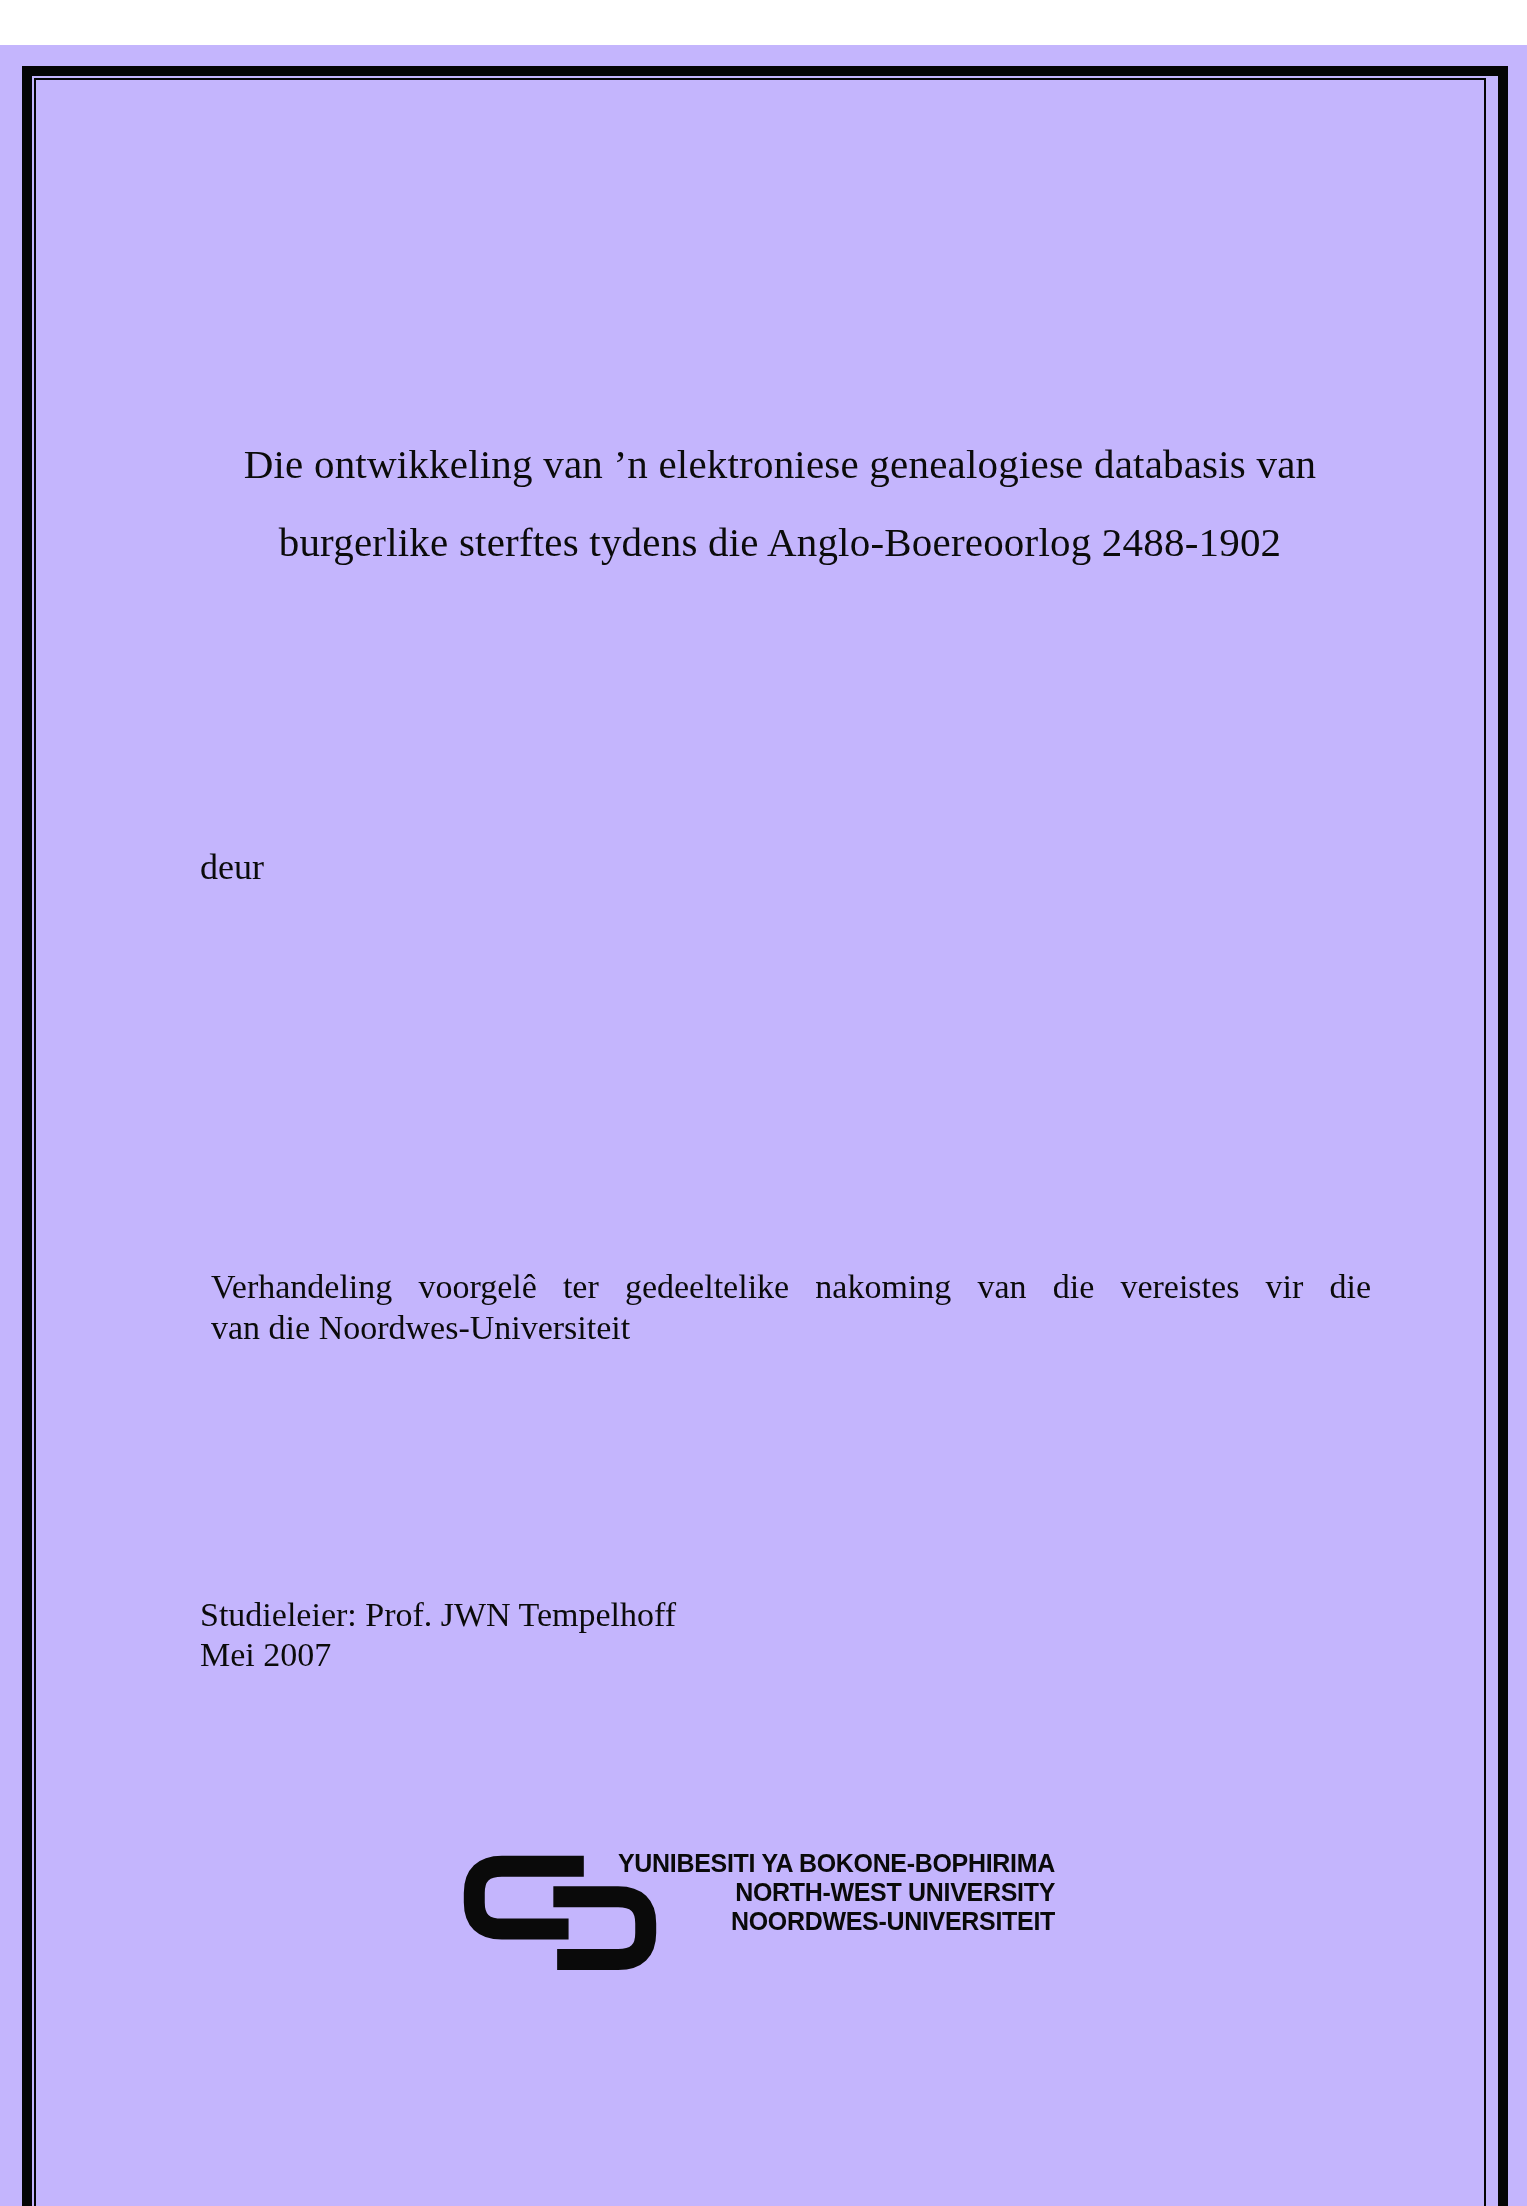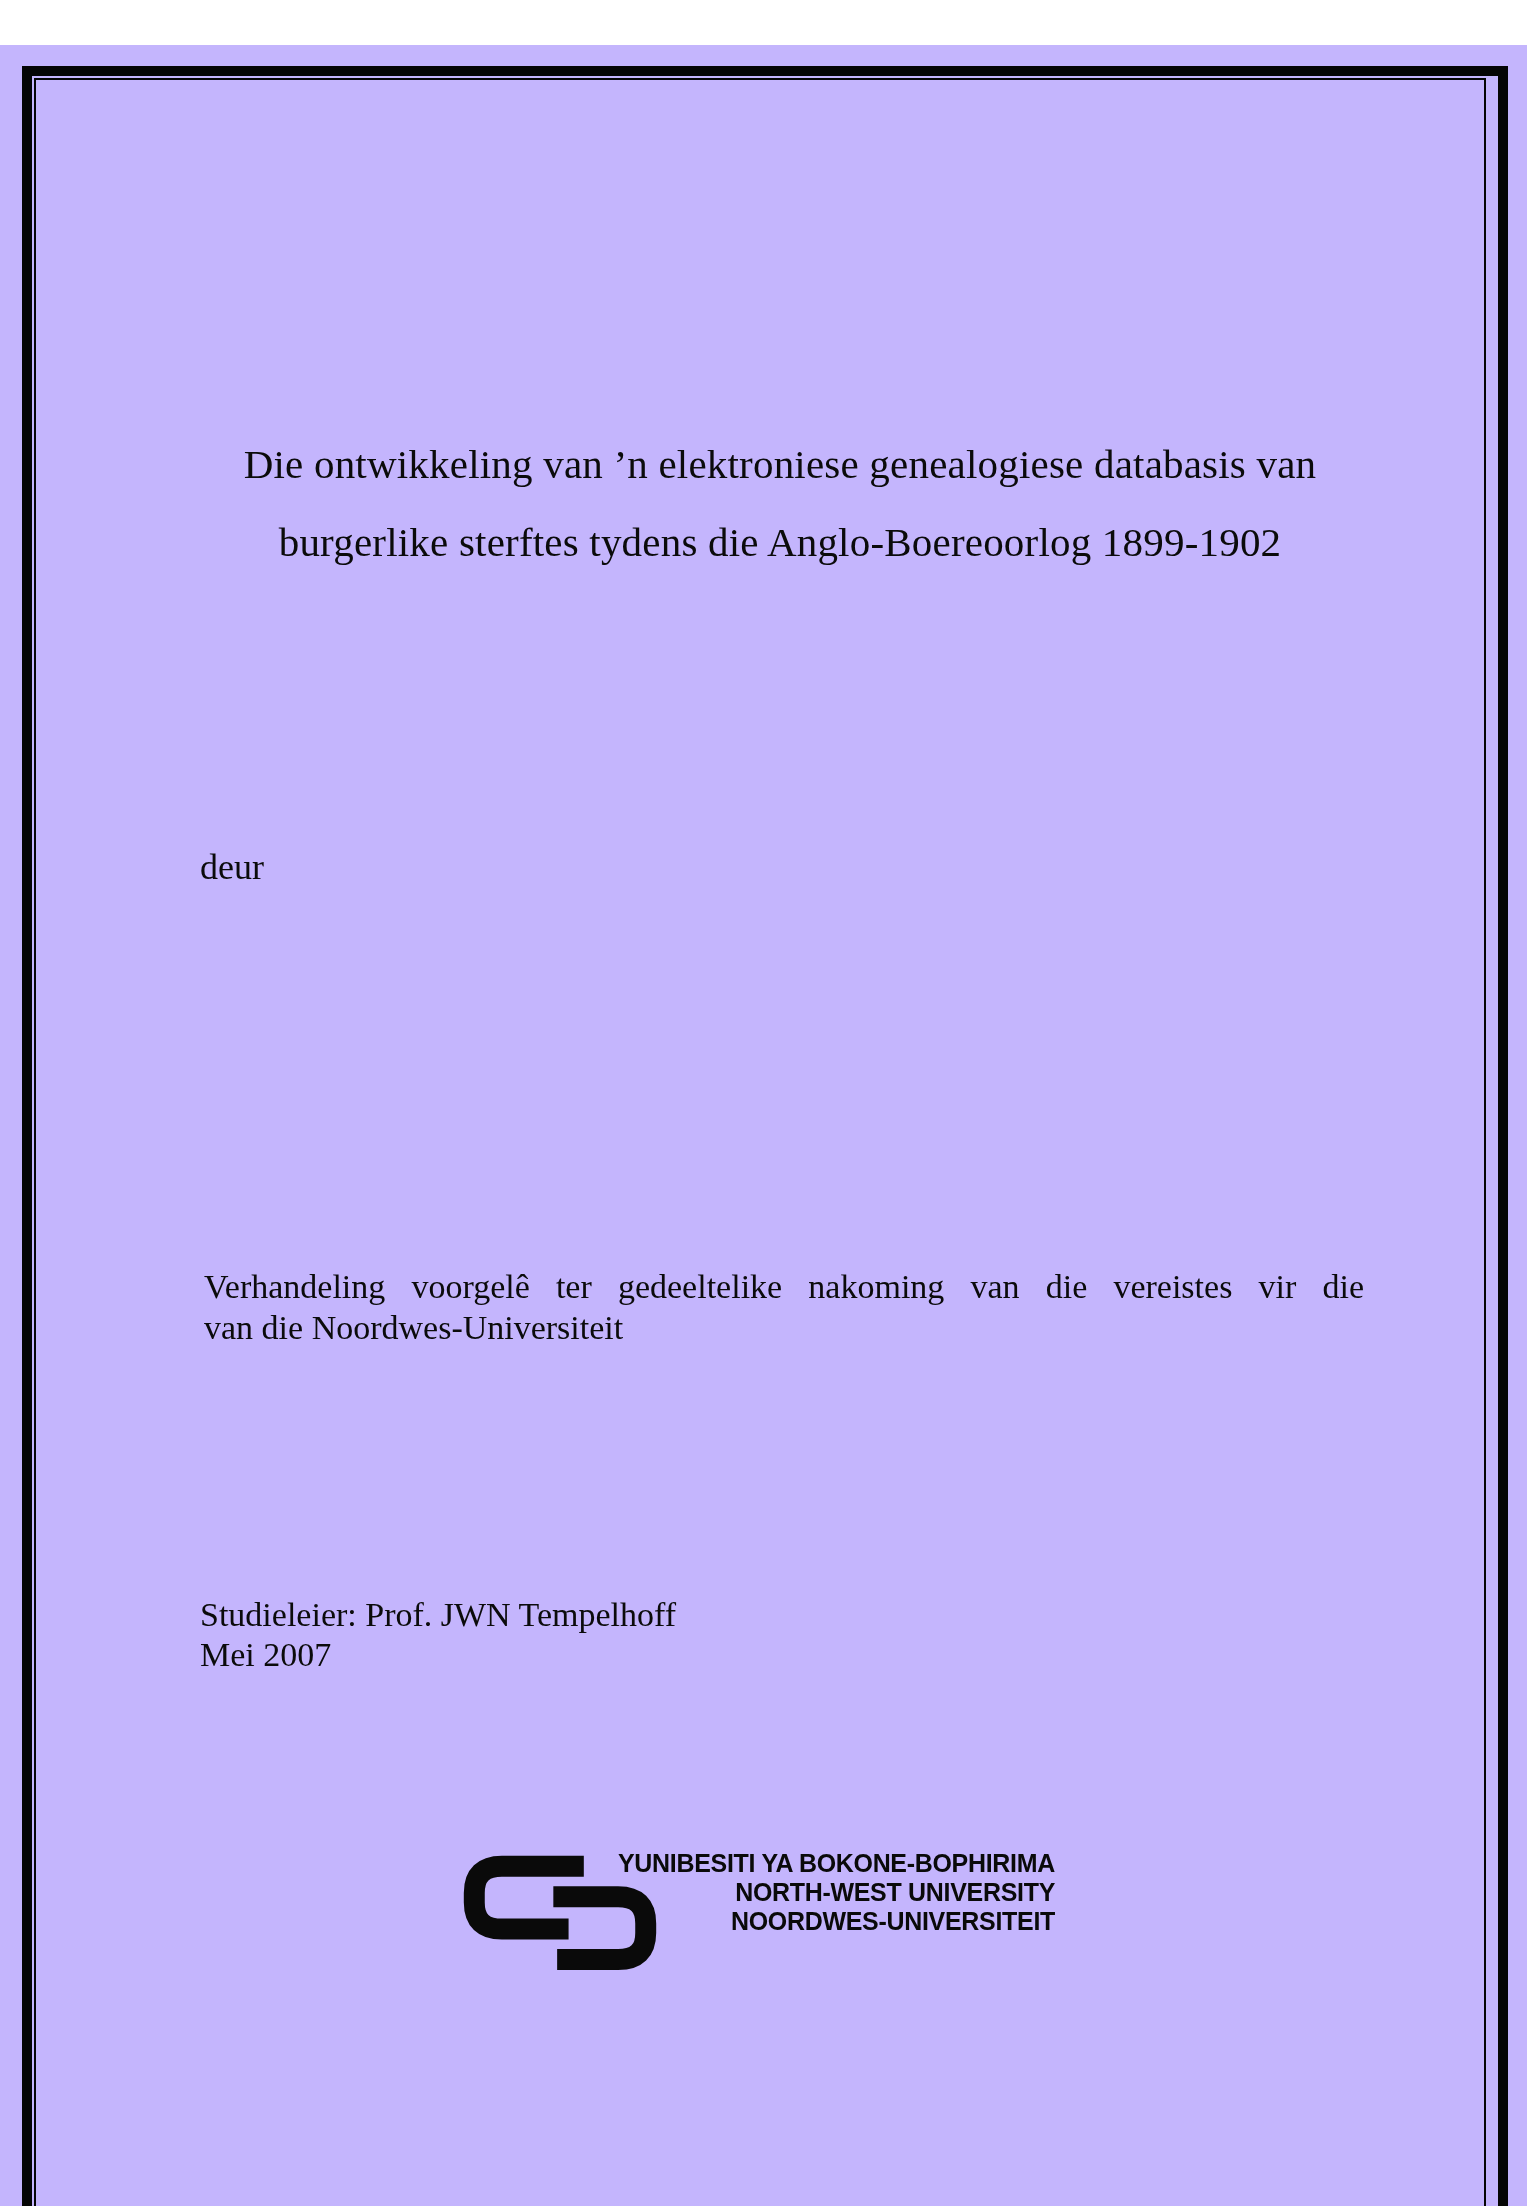--- a/index.html
+++ b/index.html
@@ -60,21 +60,21 @@
     top: 957px;
     left: 0;
     width: 100%;
     text-align: center;
     font-size: 39px;
     line-height: 48px;
   }
   .degree-statement {
     position: absolute;
     top: 1221px;
-    left: 4px;
+    left: 11px;
     width: 100%;
     font-size: 34px;
     line-height: 41px;
   }
   .degree-statement .justified {
     text-align: justify;
     text-align-last: justify;
   }
   .supervisor-block {
     position: absolute;
@@ -122,21 +122,21 @@
 <body>
 
 <div class="page">
   <div class="outer-frame"></div>
   <div class="inner-frame"></div>
 
   <div class="content">
 
     <div class="title">
       <div>Die ontwikkeling van ’n elektroniese genealogiese databasis van</div>
-      <div>burgerlike sterftes tydens die Anglo-Boereoorlog 1899-1902</div>
+      <div>burgerlike sterftes tydens die Anglo-Boereoorlog 2488-1902</div>
     </div>
 
     <div class="byline">deur</div>
 
 
     <div class="degree-statement">
       <div class="justified">Verhandeling voorgelê ter gedeeltelike nakoming van die vereistes vir die</div>
       <div>van die Noordwes-Universiteit</div>
     </div>
 

